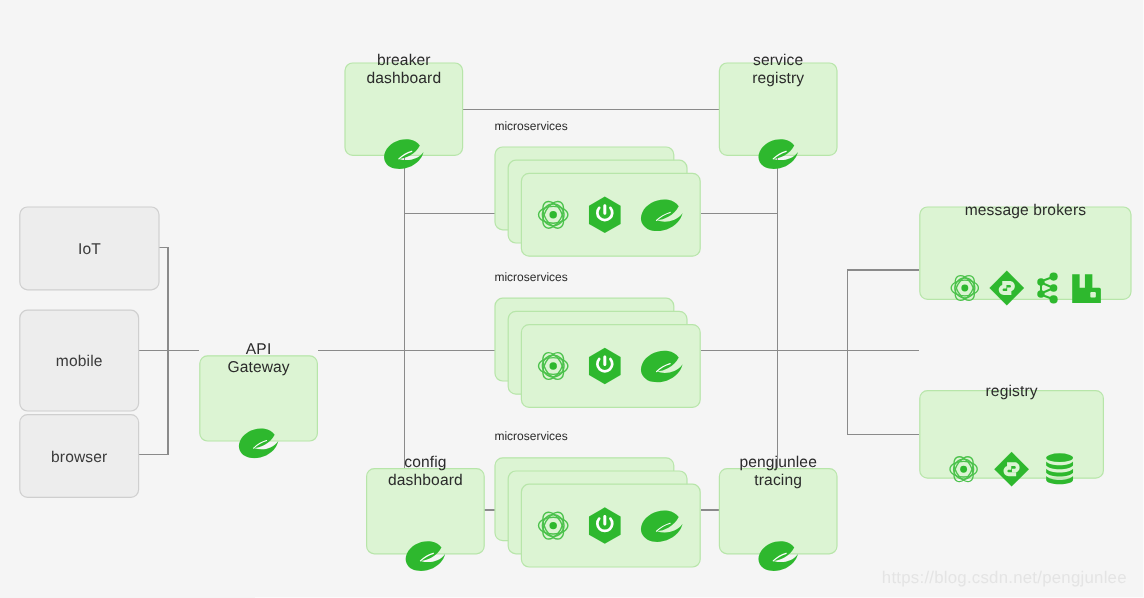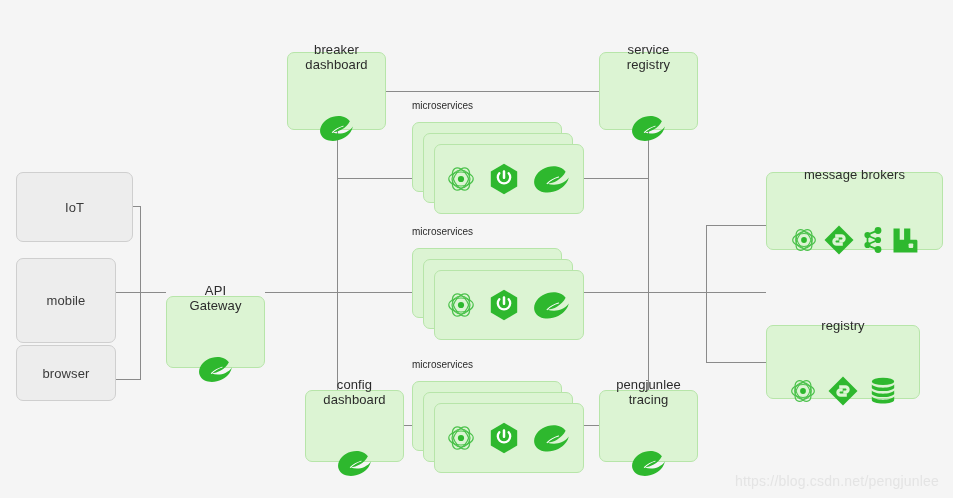--- a/index.html
+++ b/index.html
@@ -131,21 +131,21 @@
   </svg>
 
   <div class="node gray" style="left:16px; top:172px; width:117px; height:70px;">
     <div class="node-label">IoT</div>
   </div>
 
   <div class="node gray" style="left:16px; top:258px; width:100px; height:85px;">
     <div class="node-label">mobile</div>
   </div>
 
-  <div class="node gray" style="left:16px; top:345px; width:100px; height:56px;">
+  <div class="node gray" style="left:16px; top:345px; width:100px; height:70px;">
     <div class="node-label">browser</div>
   </div>
 
   <div class="node green" style="left:166px; top:256px; width:99px; height:72px;margin-top:40px;">
     <div class="node-label">API
 Gateway</div>
     <div class="icons">
       <span>
         <svg class="gicon" width="36" height="26" viewBox="0 0 36 26">
           <path fill="#2eb82e" d="M22.5 1.2C13.9 0 5.4 4.2 2.1 11.2c-3 6.4 0.6 12.8 7.9 14.3 7.9 1.6 17.1-2 21.6-8.6 1.1-1.6 1.9-3.4 2.3-5.3-1.6 2.4-3.9 4.2-6.5 5.3-4.4 1.9-9.3 2-13.8 0.5 3.2-0.3 6.3-1.2 9.1-2.8 3.6-2 6.4-4.9 8.2-8.4C29 3.6 26 1.7 22.5 1.2z"></path>

